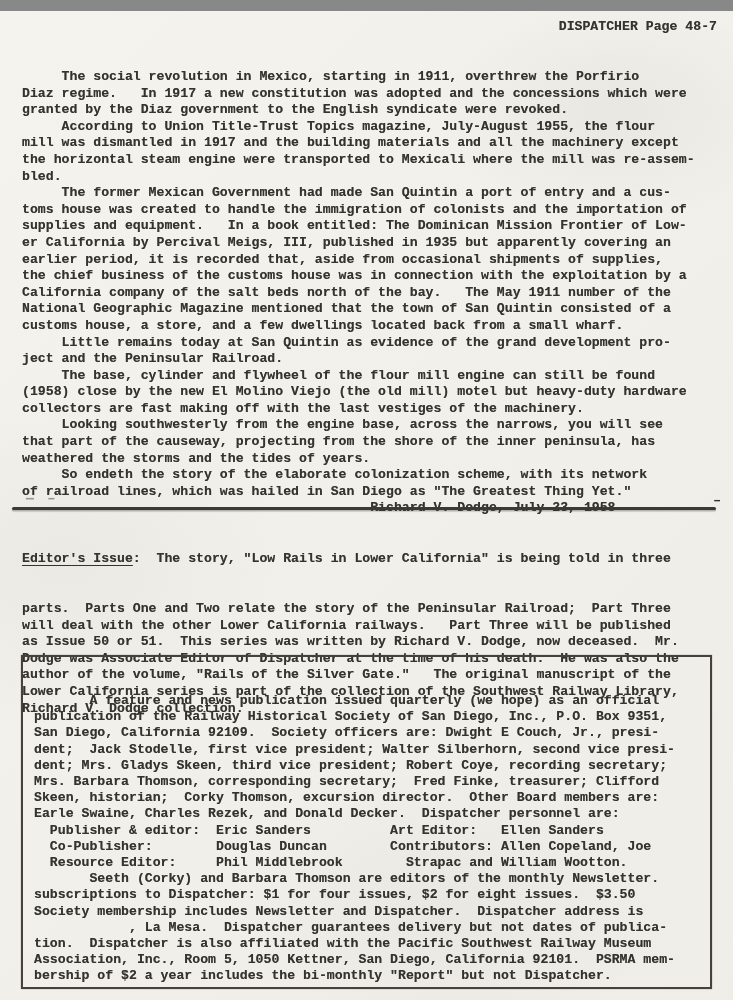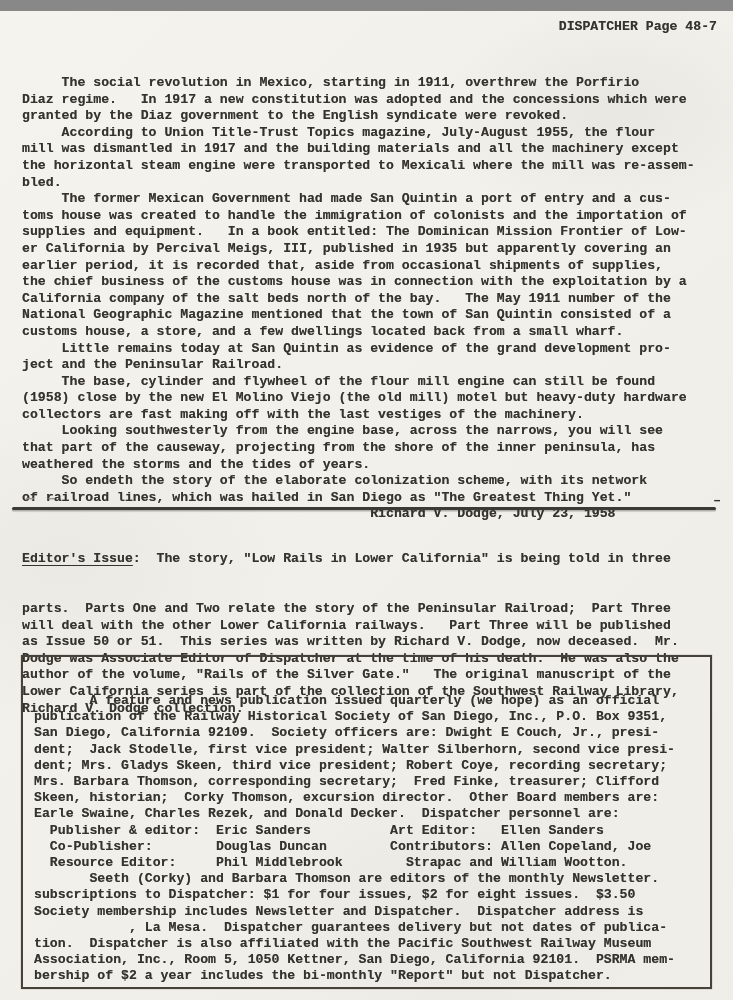--- a/index.html
+++ b/index.html
@@ -34,21 +34,21 @@
   .page-title {
     position: absolute;
     top: 26px;
     left: 0; right: 0;
     text-align: center;
     letter-spacing: 1.5px;
   }
   .article {
     position: absolute;
     left: 22px;
-    top: 64px;
+    top: 58px;
   }
   .pencil-marks-left {
     position: absolute;
     left: 26px;
     top: 480px;
     color: #9a968e;
     letter-spacing: 3px;
     font-size: 13px;
   }
   .rule-end-dash {

